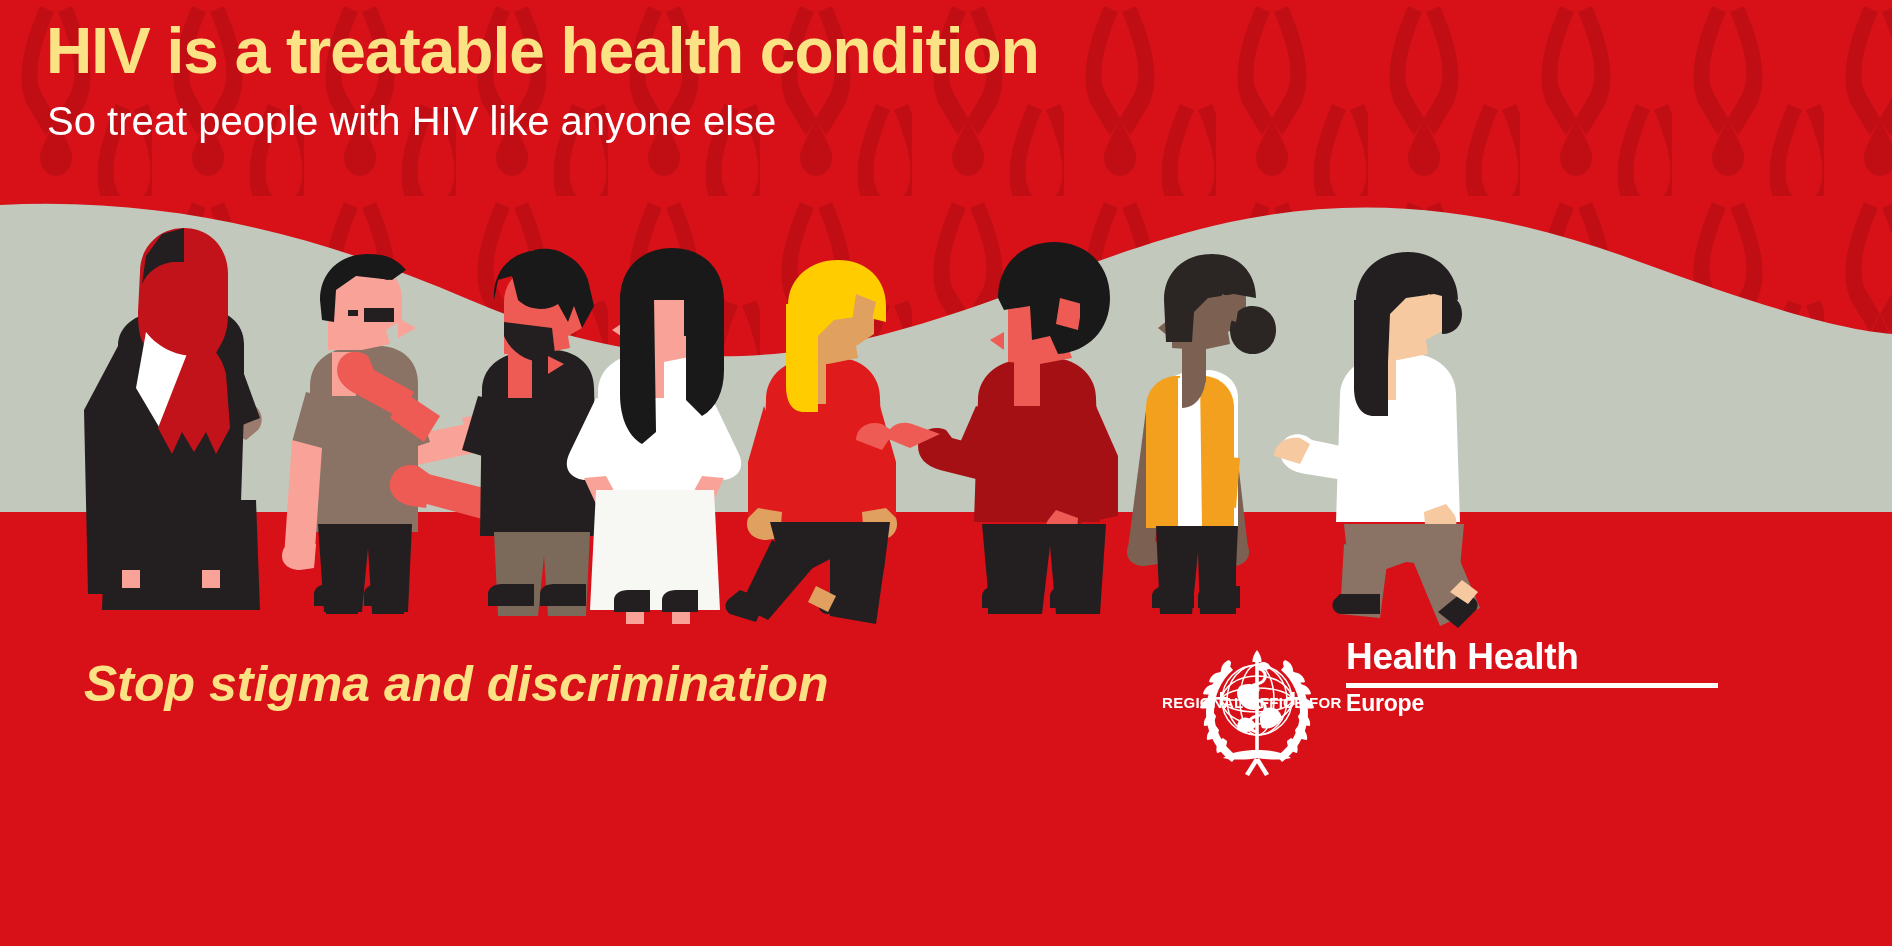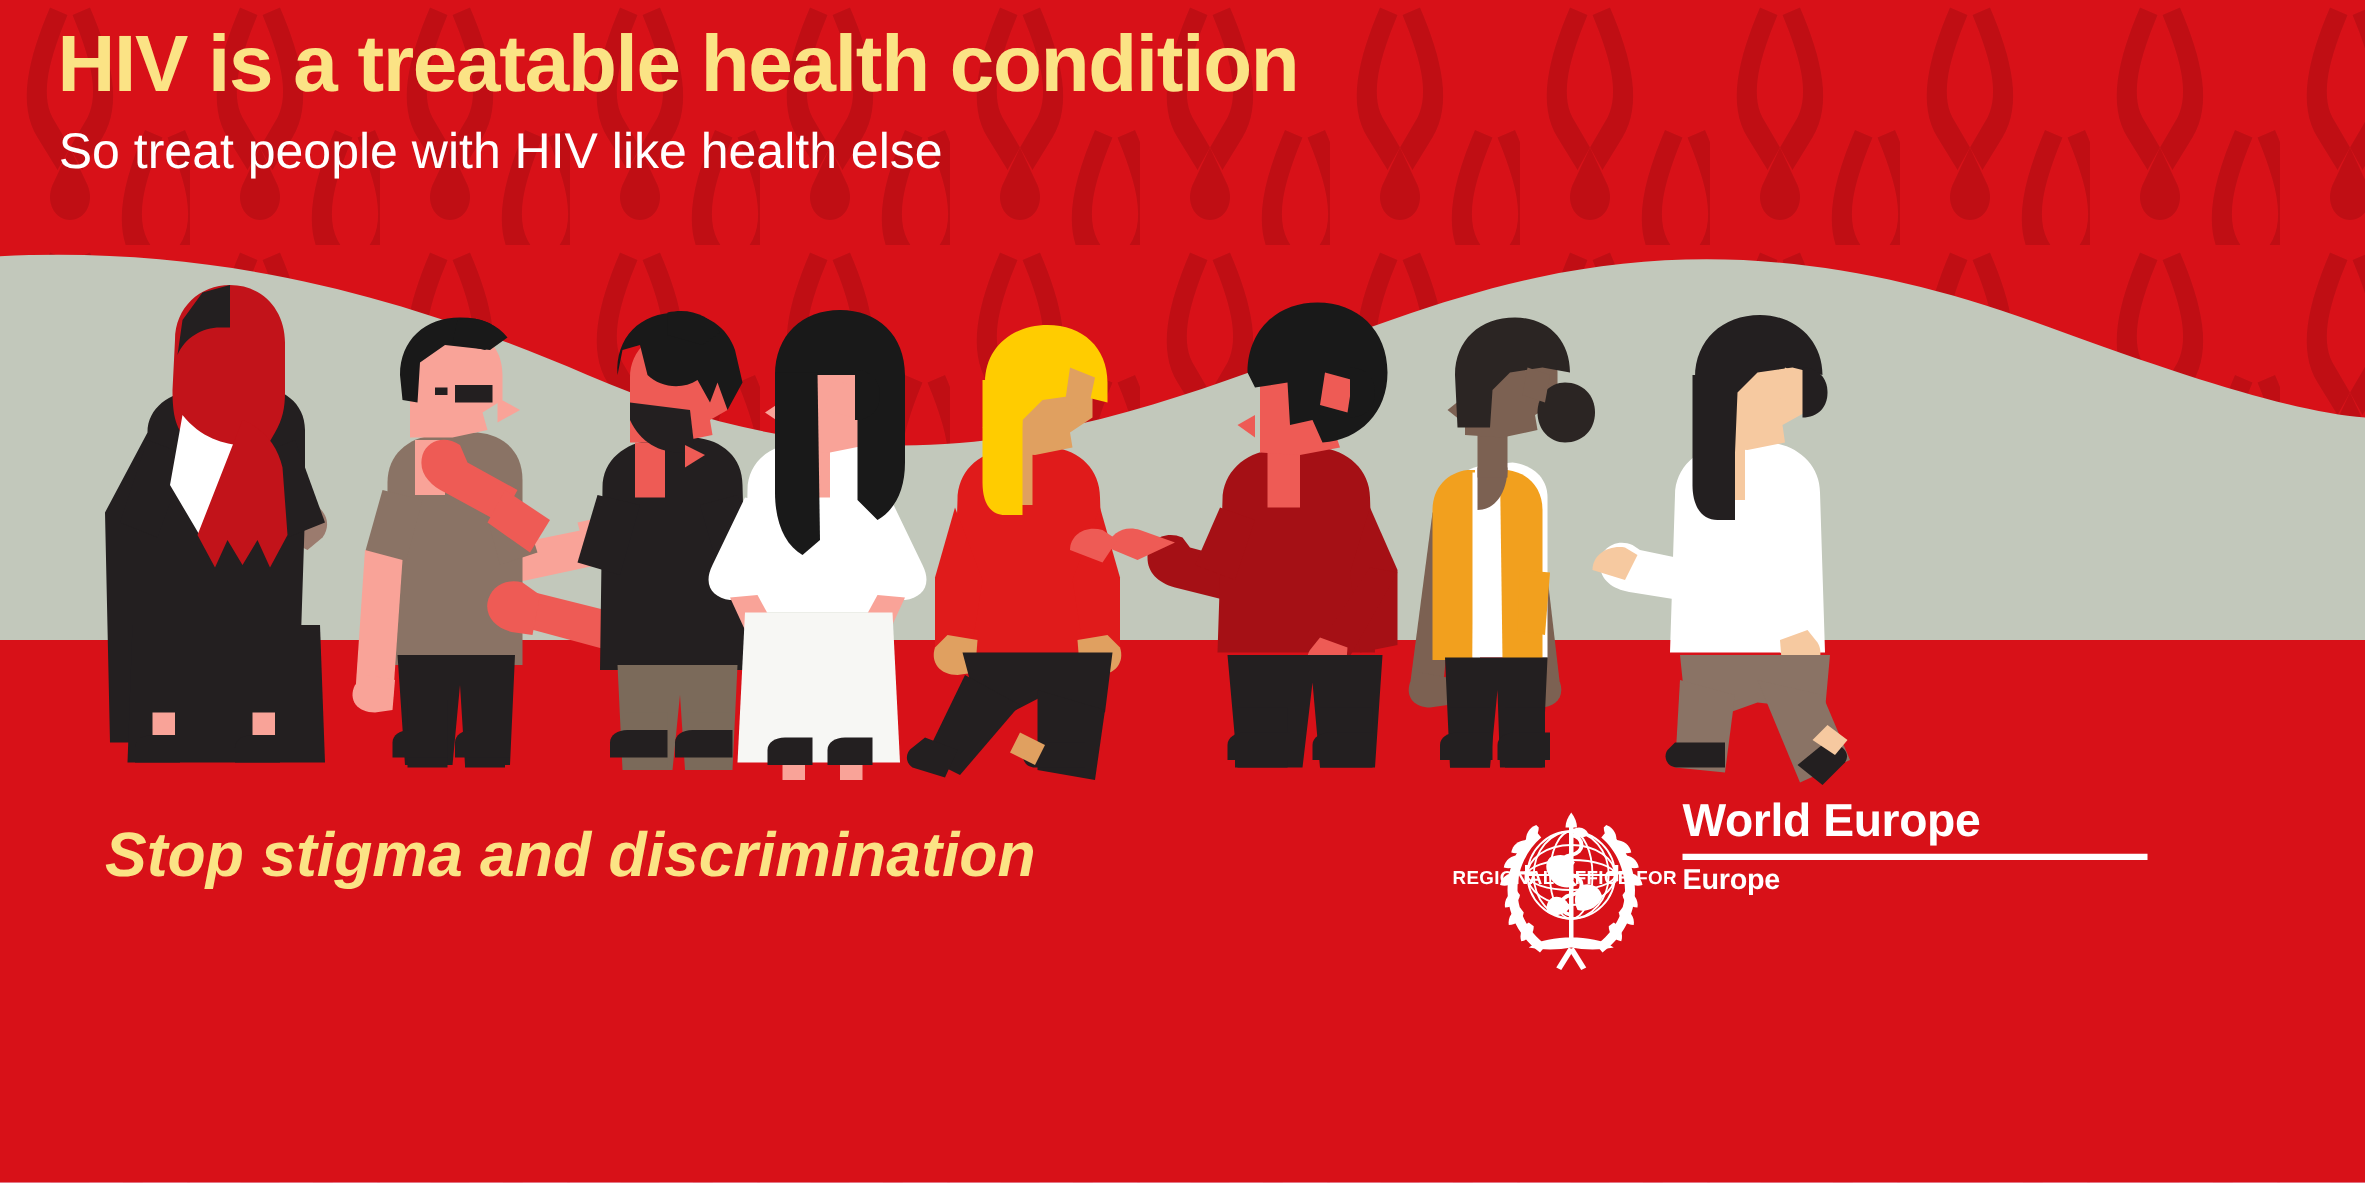--- a/index.html
+++ b/index.html
@@ -3,21 +3,21 @@
 <meta charset="utf-8">
 <style>
   * { margin:0; padding:0; box-sizing:border-box; }
   html,body { background:#ffffff; }
   body { font-family:"Liberation Sans", sans-serif; }
 
   #poster {
     position:relative;
     width:1892px; height:946px;
     overflow:hidden;
-    background:#be185d;
+    background:#8b5cf6;
   }
 
   
   .bg-red { position:absolute; inset:0; background:#D81118; }
 
   .ribbon-pattern { position:absolute; inset:0; }
 
   .wave-sage { position:absolute; left:0; top:0; width:1892px; height:946px; }
 
   .bottom-red {
@@ -375,21 +375,21 @@
       <path d="M1344 544 l44 12 -8 62 -40 -4 z" fill="#8A7365"></path>
       <path d="M1406 544 l52 12 22 52 -40 18 z" fill="#8A7365"></path>
 
       <path d="M1334 600 c-4 6 0 14 8 14 l38 0 0 -20 -40 0 z" fill="#231F20"></path>
       <path d="M1470 596 c6 2 10 8 6 14 l-18 18 -20 -16 22 -18 z" fill="#231F20"></path>
       <path d="M1462 580 l16 12 -10 12 -18 -12 z" fill="#F6C9A0"></path>
     </g>
   </svg>
 
   <div class="headline">HIV is a treatable health condition</div>
-  <div class="subhead">So treat people with HIV like health else</div>
+  <div class="subhead">So treat people with HIV like anyone else</div>
   <div class="tagline">Stop stigma and discrimination</div>
 
   <div class="who-logo">
 
     <div class="who-emblem-wrap">
       <svg width="150" height="150" viewBox="0 0 150 150" aria-hidden="true">
         <g fill="none" stroke="#ffffff" stroke-width="1.5">
 
           <circle cx="75" cy="66" r="35"></circle>
           <ellipse cx="75" cy="66" rx="17" ry="35"></ellipse>
@@ -450,21 +450,21 @@
         <g fill="#ffffff">
           <path d="M75 116 c-12 0 -26 2 -34 8 c10 2 24 2 34 0 c10 2 24 2 34 0
                    c-8 -6 -22 -8 -34 -8 z"></path>
           <path d="M73 124 l-10 16 4 2 10 -16 z"></path>
           <path d="M77 124 l10 16 -4 2 -10 -16 z"></path>
         </g>
       </svg>
     </div>
 
     <div class="who-text-wrap">
-      <div class="who-l1">World Europe</div>
+      <div class="who-l1">Health Health</div>
       <div class="who-rule"></div>
       <div class="who-bottom">
         <span class="who-regional">REGIONAL OFFICE FOR</span>
         <span class="who-europe">Europe</span>
       </div>
     </div>
   </div>
 
 </div>
 

